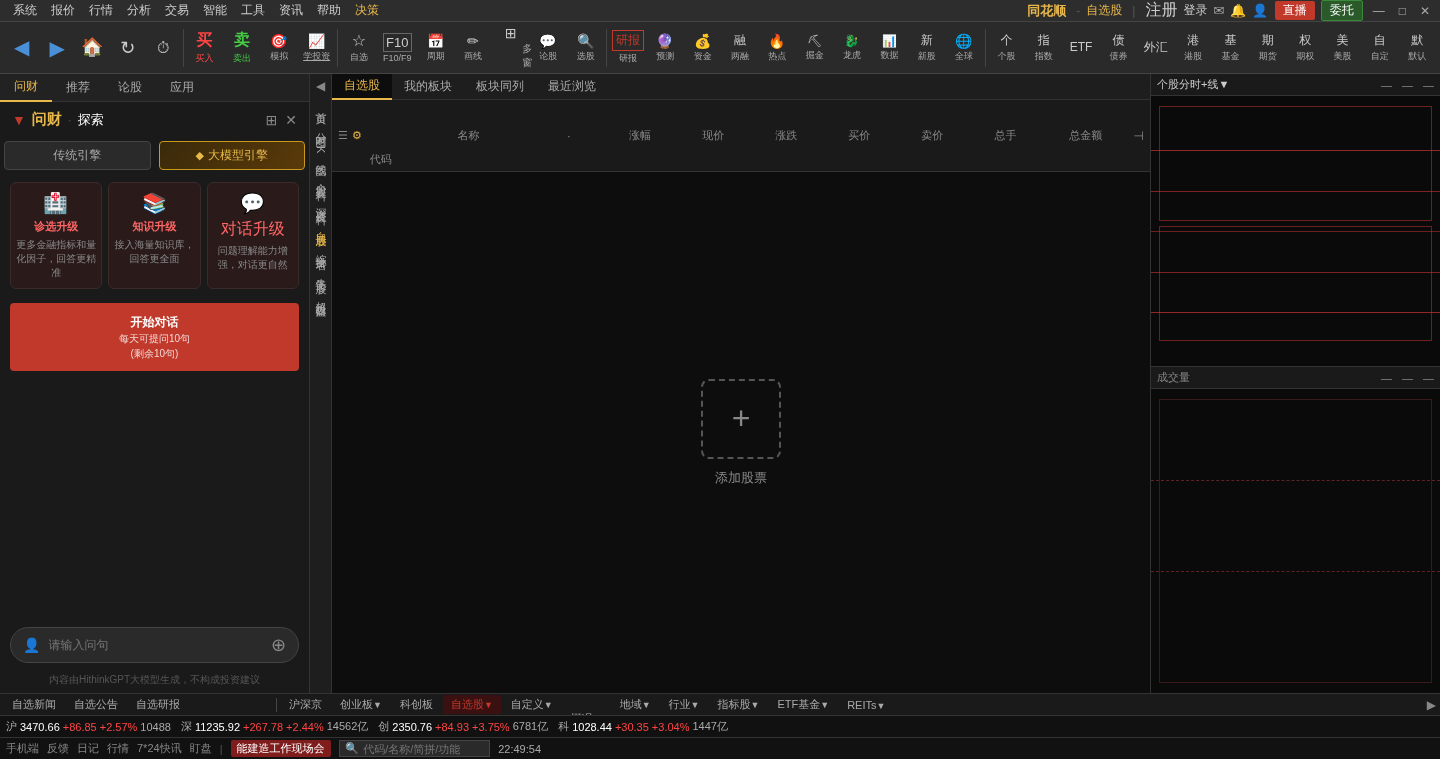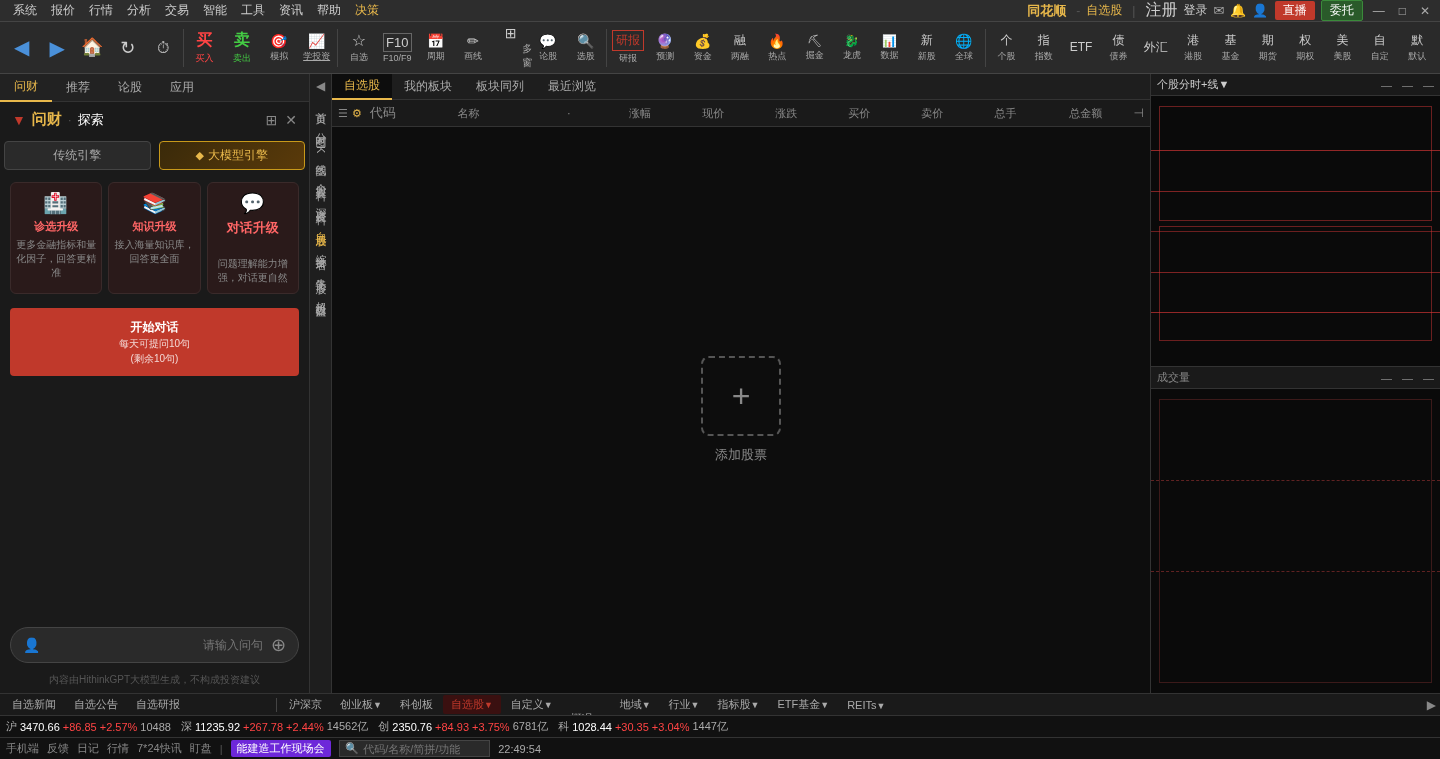--- a/index.html
+++ b/index.html
@@ -234,40 +234,40 @@
         <div style="font-size:11px; color:#ff6666; font-weight:bold; margin-bottom:4px;">诊选升级</div>
         <div style="font-size:10px; color:#888; line-height:1.4;">更多金融指标和量化因子，回答更精准</div>
       </div>
       <div style="flex:1; background:#2a1a1a; border:1px solid #3a2a2a; border-radius:6px; padding:8px 5px; text-align:center; cursor:pointer;">
         <div style="font-size:20px; margin-bottom:4px;">📚</div>
         <div style="font-size:11px; color:#ff6666; font-weight:bold; margin-bottom:4px;">知识升级</div>
         <div style="font-size:10px; color:#888; line-height:1.4;">接入海量知识库，回答更全面</div>
       </div>
       <div style="flex:1; background:#2a1a1a; border:1px solid #3a2a2a; border-radius:6px; padding:8px 5px; text-align:center; cursor:pointer;">
         <div style="font-size:20px; margin-bottom:4px;">💬</div>
-        <div style="font-size:13px; color:#ff6666; font-weight:bold; margin-bottom:20px;">对话升级</div>
+        <div style="font-size:16px; color:#ff6666; font-weight:normal; margin-bottom:4px;">对话升级</div>
         <div style="font-size:10px; color:#888; line-height:1.4;">问题理解能力增强，对话更自然</div>
       </div>
     </div>
 
 
     <div style="display:flex; gap:8px; padding:6px 10px;">
       <div style="flex:1; background:#c0392b; color:#fff; border-radius:4px; padding:10px 8px; text-align:center; cursor:pointer; font-size:12px; line-height:1.5;">
         <div style="font-size:12px; font-weight:bold;">开始对话</div>
         <div style="font-size:10px; opacity:0.8;">每天可提问10句</div>
         <div style="font-size:10px; opacity:0.8;">(剩余10句)</div>
       </div>
     </div>
 
     <div style="flex:1;"></div>
 
     <div style="padding:6px 10px;">
       <div style="display:flex; align-items:center; background:#2a2a2a; border:1px solid #444; border-radius:20px; padding:6px 12px; gap:8px;">
         <span style="color:#888; font-size:14px;">👤</span>
-        <input style="flex: 1 1 0%; background: transparent; border: none; color: rgb(136, 136, 136); font-size: 12px; outline: none; text-align: right;" placeholder="请输入问句">
+        <input style="flex: 1 1 0%; background: transparent; border: none; color: rgb(136, 136, 136); font-size: 12px; outline: none;" placeholder="请输入问句">
         <span style="color:#888; font-size:18px; cursor:pointer;">⊕</span>
       </div>
     </div>
     <div style="text-align:center; font-size:10px; color:#555; padding:4px 0 6px;">内容由HithinkGPT大模型生成，不构成投资建议</div>
   </div>
 
   <div style="width:22px; background:#1e1e1e; border-right:1px solid #333; display:flex; flex-direction:column; align-items:center; padding:2px 0; flex-shrink:0;">
     <span style="color:#888; font-size:12px; padding:3px; cursor:pointer; writing-mode:horizontal-tb;">◀</span>
     <div style="writing-mode:vertical-rl; text-orientation:mixed; color:#aaa; font-size:11px; padding:8px 3px; cursor:pointer; letter-spacing:2px;">首页</div>
     <div style="writing-mode:vertical-rl; text-orientation:mixed; color:#aaa; font-size:11px; padding:8px 3px; cursor:pointer; letter-spacing:2px;">分时图</div>
@@ -285,21 +285,21 @@
     <div style="display:flex; background:#1e1e1e; border-bottom:1px solid #333; height:26px; align-items:center;">
       <div style="padding:0 12px; font-size:12px; color:#e8b84b; cursor:pointer; height:26px; display:flex; align-items:center; border-bottom:2px solid #e8b84b; background:#0d0d0d;">自选股</div>
       <div style="padding:0 12px; font-size:12px; color:#aaa; cursor:pointer; height:26px; display:flex; align-items:center;">我的板块</div>
       <div style="padding:0 12px; font-size:12px; color:#aaa; cursor:pointer; height:26px; display:flex; align-items:center;">板块同列</div>
       <div style="padding:0 12px; font-size:12px; color:#aaa; cursor:pointer; height:26px; display:flex; align-items:center;">最近浏览</div>
     </div>
 
     <div style="display:flex; padding:4px 6px; background:#1a1a1a; border-bottom:1px solid #333; align-items:center;">
       <span style="font-size:11px; color:#888; margin-right:4px; cursor:pointer;">☰</span>
       <span style="font-size:11px; color:#e8b84b; margin-right:8px; cursor:pointer;">⚙</span>
-      <span style="font-size:13px; color:#888; flex:1.2;">代码</span>
+      <span style="font-size:11px; color:#888; flex:1.2;margin-top:48px;">代码</span>
       <span style="font-size:11px; color:#888; flex:1.5;">名称</span>
       <span style="font-size:11px; color:#888; flex:0.5;">·</span>
       <span style="font-size:11px; color:#888; flex:1; text-align:center;">涨幅</span>
       <span style="font-size:11px; color:#888; flex:1; text-align:center;">现价</span>
       <span style="font-size:11px; color:#888; flex:1; text-align:center;">涨跌</span>
       <span style="font-size:11px; color:#888; flex:1; text-align:center;">买价</span>
       <span style="font-size:11px; color:#888; flex:1; text-align:center;">卖价</span>
       <span style="font-size:11px; color:#888; flex:1; text-align:center;">总手</span>
       <span style="font-size:11px; color:#888; flex:1.2; text-align:center;">总金额</span>
       <span style="font-size:12px; color:#888; cursor:pointer; margin-left:4px;">⊣</span>
@@ -407,21 +407,21 @@
 
 <div style="height:22px; background:#111; display:flex; align-items:center; padding:0 6px; gap:8px; border-top:1px solid #333; font-size:11px; overflow:hidden;">
   <span style="color:#888; cursor:pointer;">手机端</span>
   <span style="color:#888; cursor:pointer;">反馈</span>
   <span style="color:#888; cursor:pointer;">日记</span>
   <span style="color:#888; cursor:pointer;">行情</span>
   <span style="color:#888; cursor:pointer;">7*24快讯</span>
   <span style="color:#888; cursor:pointer;">盯盘</span>
   <span style="color:#555;">|</span>
 
-  <div style="background:#6d28d9; color:#fff; padding:1px 6px; border-radius:2px; font-size:11px; cursor:pointer; white-space:nowrap; flex-shrink:0;">能建造工作现场会</div>
+  <div style="background:#7f1d1d; color:#fff; padding:1px 6px; border-radius:2px; font-size:11px; cursor:pointer; white-space:nowrap; flex-shrink:0;">能建造工作现场会</div>
 
 
   <div style="display:flex; align-items:center; background:#2a2a2a; border:1px solid #444; padding:1px 6px; gap:4px; flex-shrink:0;">
     <span style="color:#666; font-size:11px;">🔍</span>
     <input style="background: transparent; border: none; color: rgb(170, 170, 170); font-size: 11px; width: 120px; outline: none;" placeholder="代码/名称/简拼/功能">
   </div>
 
   <span style="color:#aaa; font-size:11px; flex-shrink:0;">22:49:54</span>
 </div>
 

